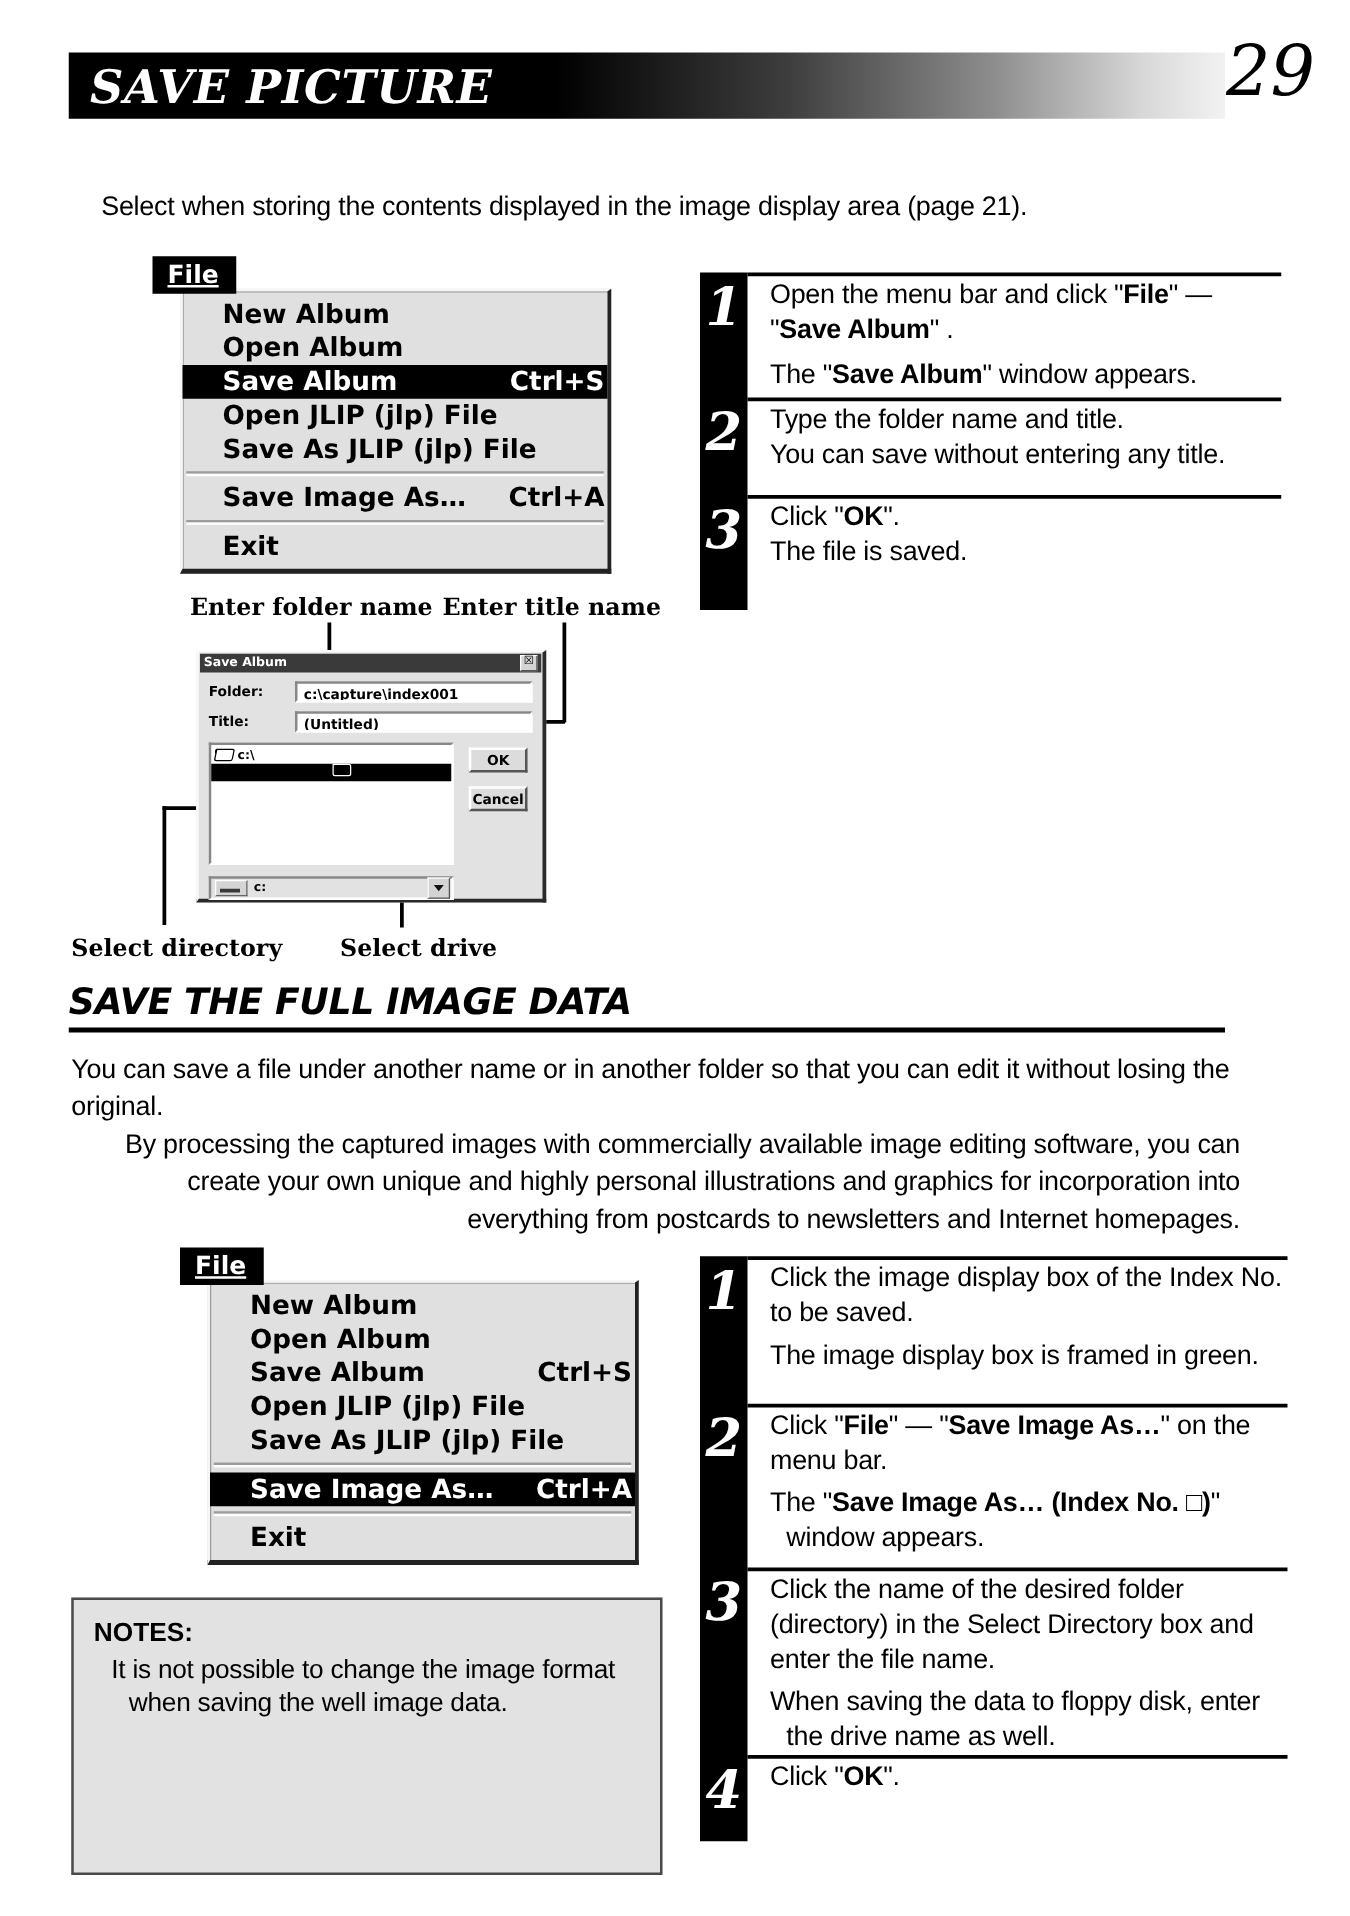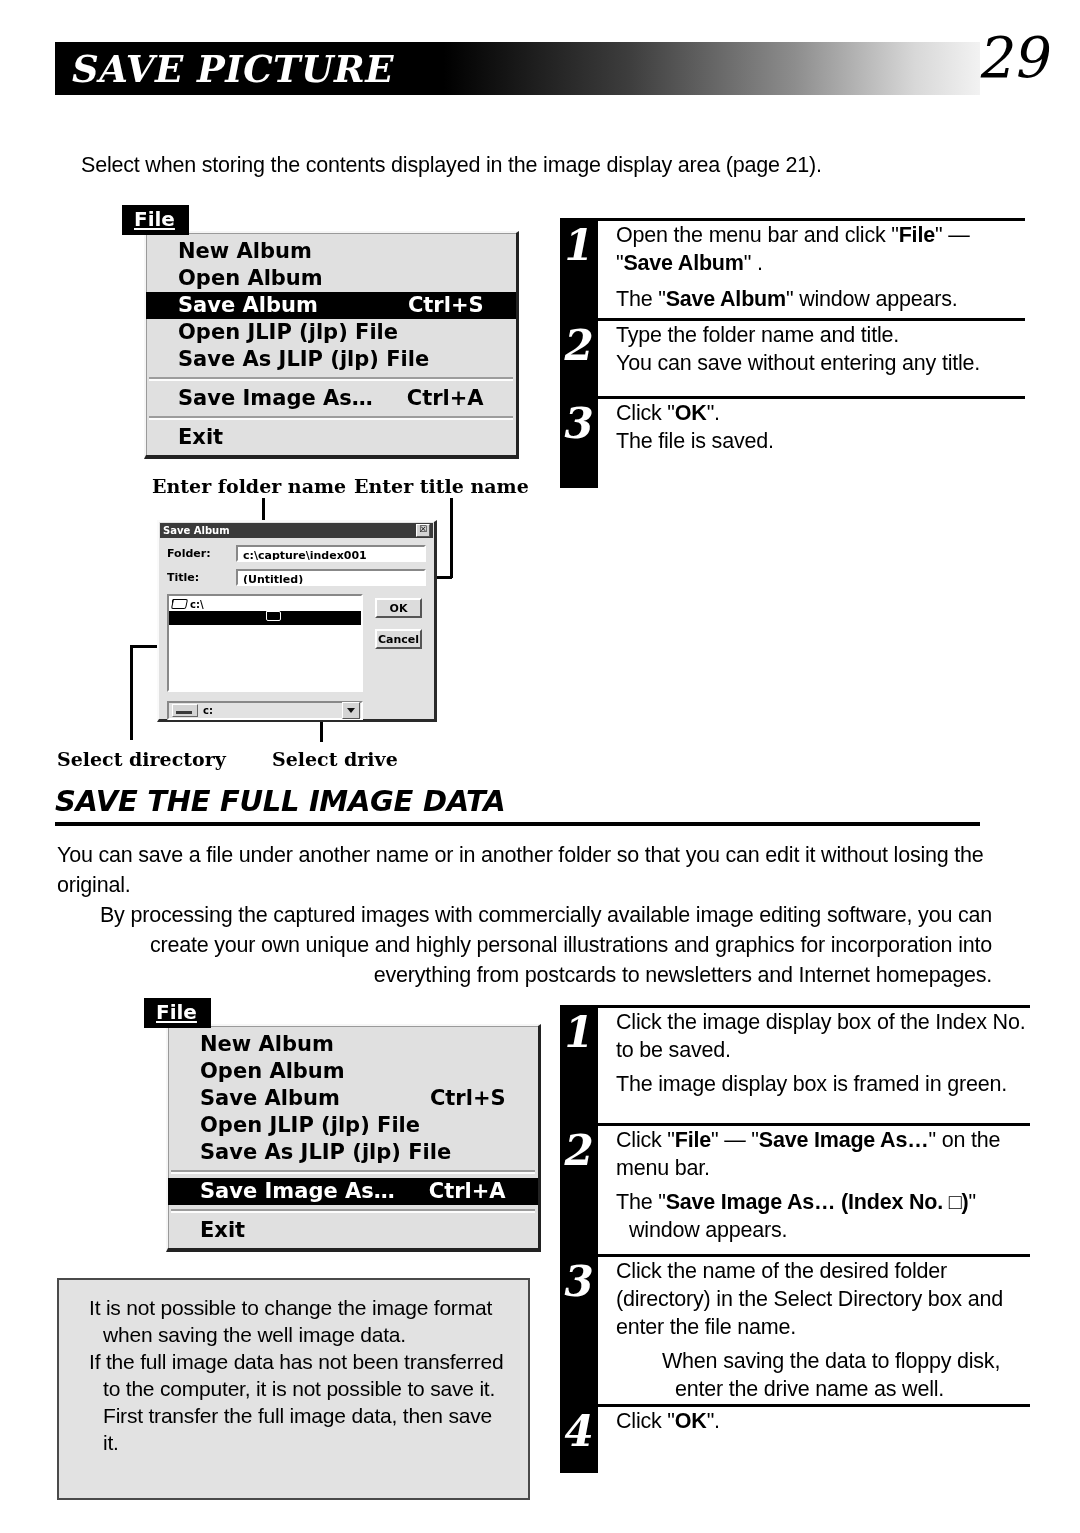--- a/index.html
+++ b/index.html
@@ -74,21 +74,21 @@
     border-right:3px solid #222;
     border-bottom:4px solid #222;
     box-shadow:1px 1px 0 #9a9a9a inset;
     padding:5px 0 4px 0;
   }
   .menu-item{
     display:flex;align-items:center;
     font-family:"DejaVu Sans", sans-serif;
     font-weight:700;font-size:21px;
     line-height:25px;
-    padding:1px 32px 1px 32px;
+    padding:1px 2px 1px 32px;
     white-space:nowrap;
   }
   .menu-item .label{flex:0 0 auto;}
   .menu-item .accel{margin-left:auto;padding-left:34px;}
   .menu-item.hl{background:#000;color:#fff;}
   .menu-sep{
     height:0;border-top:2px solid #9c9c9c;border-bottom:2px solid #fdfdfd;
     margin:4px 3px;
   }
 
@@ -417,33 +417,33 @@
         <span>Click "<b>File</b>" — "<b>Save Image As…</b>" on the menu bar.</span>
         <span class="bullet" style="display:block;margin-top:6px;">The "<b>Save Image As… (Index No. □)</b>" window appears.</span>
       </div>
     </div>
 
     <div class="step" style="height:150px;">
       <div class="topline"></div>
       <div class="num" style="top:6px;">3</div>
       <div class="txt">
         <span>Click the name of the desired folder (directory) in the Select Directory box and enter the file name.</span>
-        <span class="bullet" style="display:block;margin-top:6px;margin-left:46px;">When saving the data to floppy disk, enter the drive name as well.</span>
+        <span class="bullet" style="display:block;margin-top:6px;">When saving the data to floppy disk, enter the drive name as well.</span>
       </div>
     </div>
 
     <div class="step" style="height:60px;">
       <div class="topline"></div>
       <div class="num" style="top:6px;">4</div>
       <div class="txt">
         <span>Click "<b>OK</b>".</span>
       </div>
     </div>
   </div>
 
   <div class="notes" style="left:57px;top:1278px;width:473px;height:222px;">
+    <div class="hd">NOTES:</div>
     <ul>
       <li>It is not possible to change the image format when saving the well image data.</li>
-      <li>If the full image data has not been transferred to the computer, it is not possible to save it.  First transfer the full image data, then save it.</li>
     </ul>
   </div>
 
 </div>
 
 </body></html>

